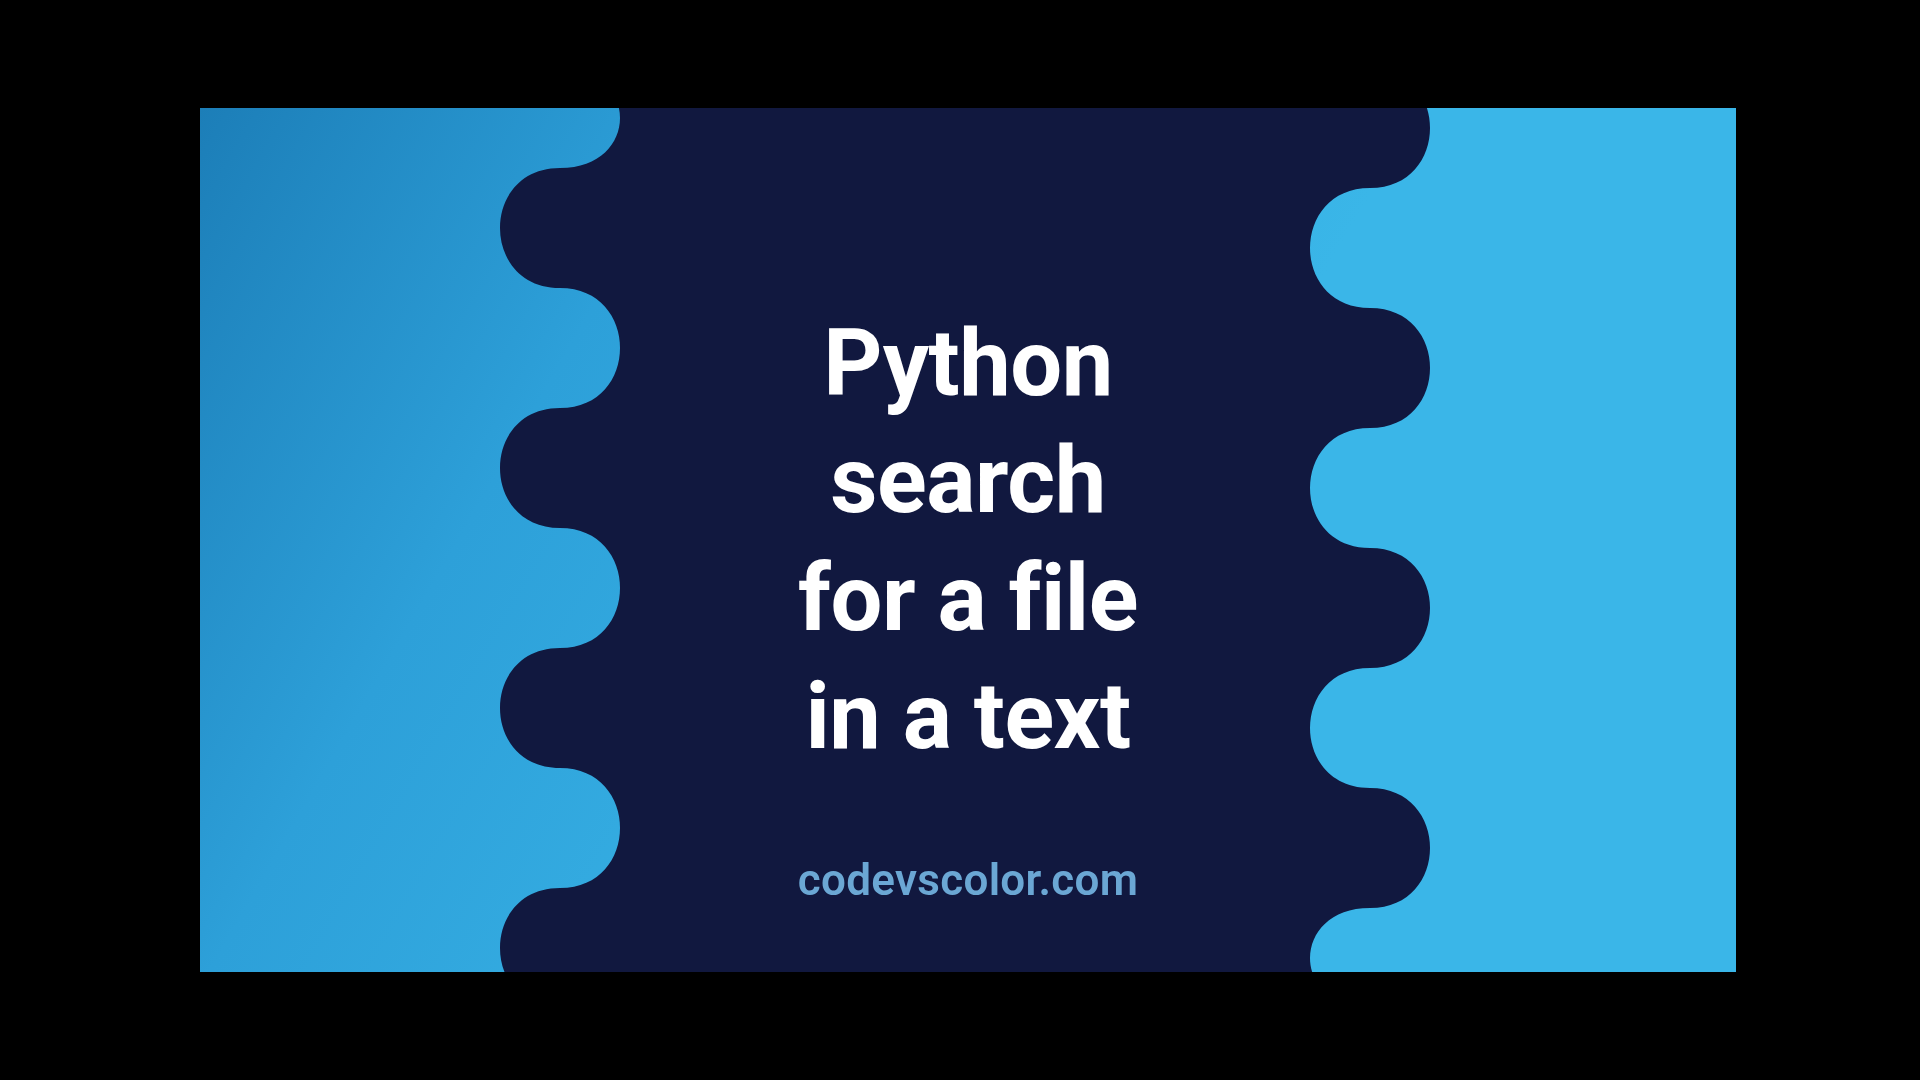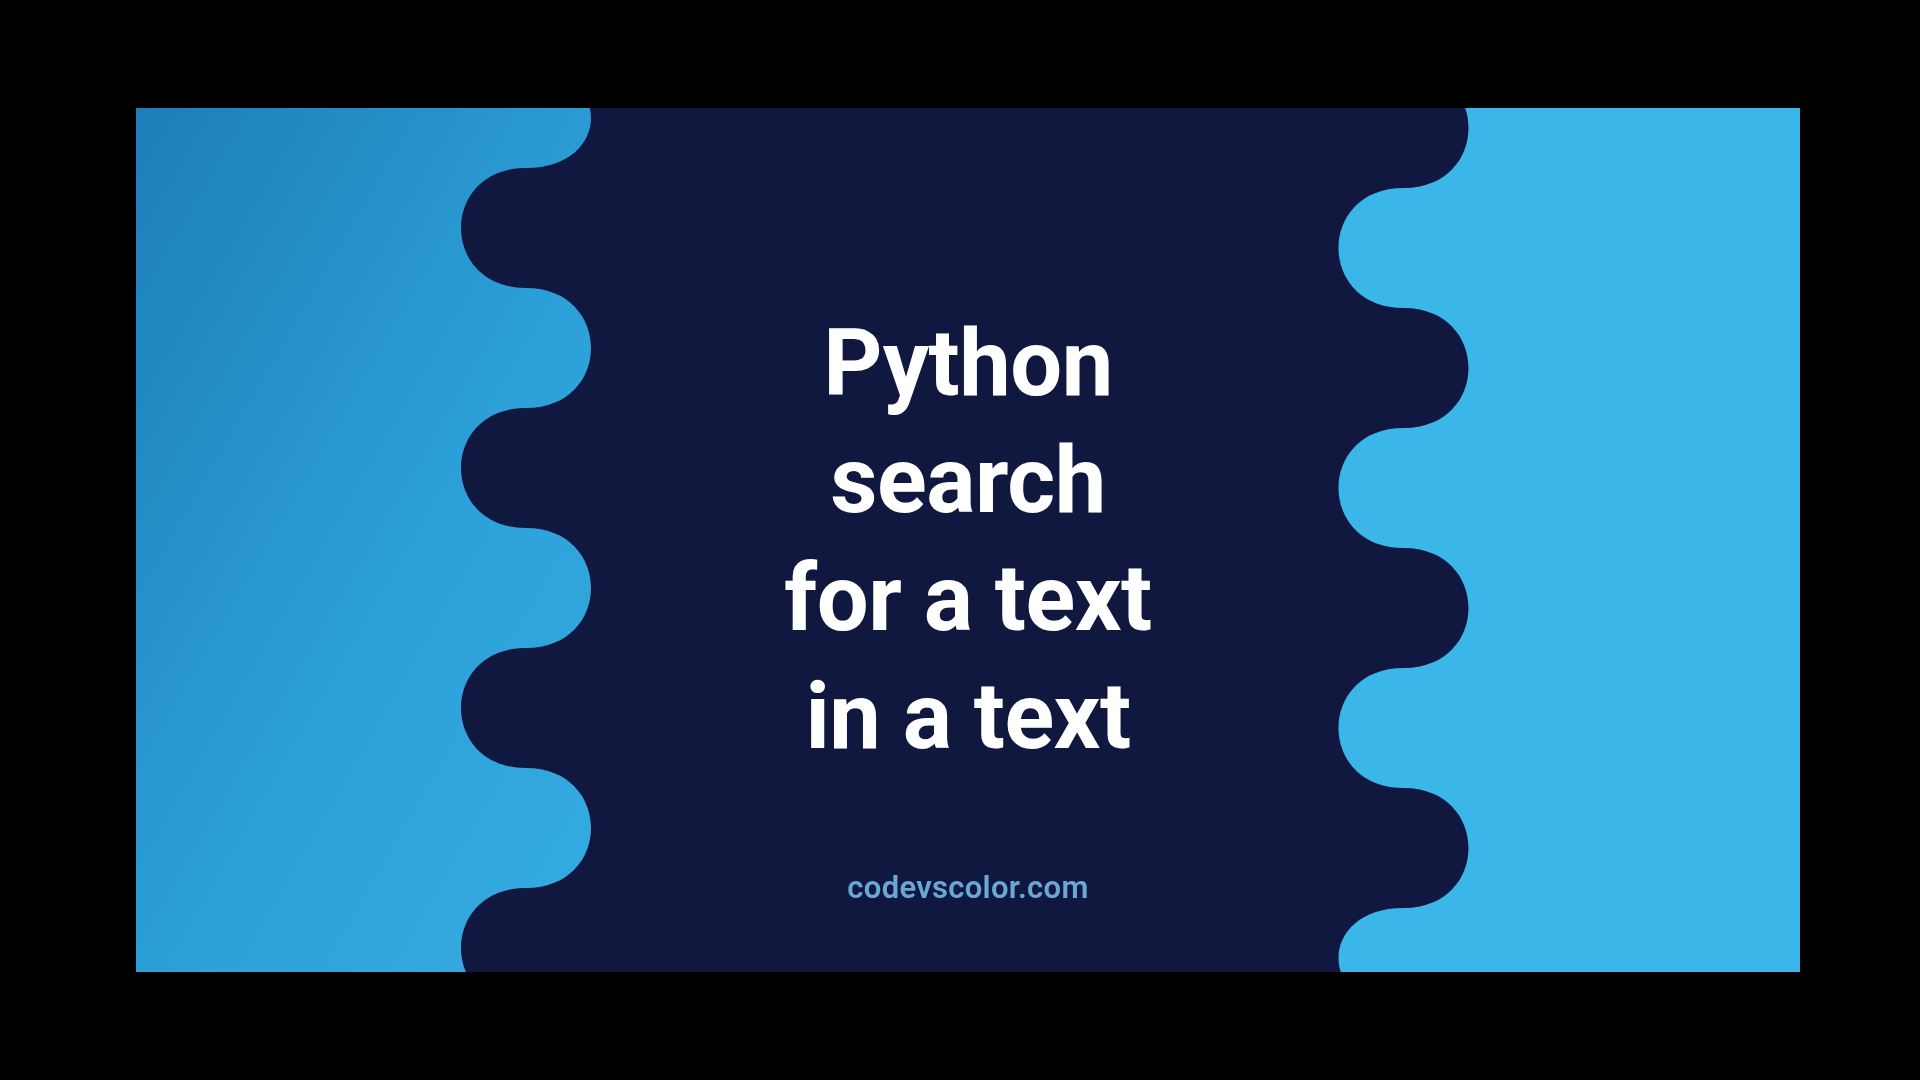--- a/index.html
+++ b/index.html
@@ -11,21 +11,21 @@
     width: 1920px;
     height: 1080px;
     overflow: hidden;
     font-family: -apple-system, BlinkMacSystemFont, "Segoe UI", Roboto, Helvetica, Arial, sans-serif;
     background: #000;
     display: flex;
     align-items: center;
     justify-content: center;
   }
   .canvas {
-    width: 1664px;
+    width: 1536px;
     height: 864px;
     position: relative;
     background: linear-gradient(120deg, #1c7eb8 0%, #2da0d9 25%, #3ab6e8 60%, #3ab6e8 100%);
     overflow: hidden;
     margin-left: 16px;
   }
   .shape-wrap {
     position: absolute;
     inset: 0;
     display: flex;
@@ -53,21 +53,21 @@
     text-align: center;
     letter-spacing: -0.5px;
   }
   .brand {
     position: absolute;
     bottom: 66px;
     left: 0;
     right: 0;
     text-align: center;
     color: #6ba7d4;
-    font-size: 31px;
+    font-size: 44px;
     font-weight: 600;
     letter-spacing: 0.3px;
   }
 </style>
 </head>
 <body>
 
 <div class="canvas">
 
   <div class="shape-wrap">
@@ -93,20 +93,20 @@
         C 280 180 280 60 360 60
         C 440 60 440 -40 360 -40
         Z"></path>
     </svg>
   </div>
 
   <div class="content">
     <h1 class="title">
       <span>Python</span><br>
       <span>search</span><br>
-      <span>for a text</span><br>
+      <span>for a file</span><br>
       <span>in a text</span>
     </h1>
   </div>
 
   <div class="brand">codevscolor.com</div>
 
 </div>
 
 </body></html>

